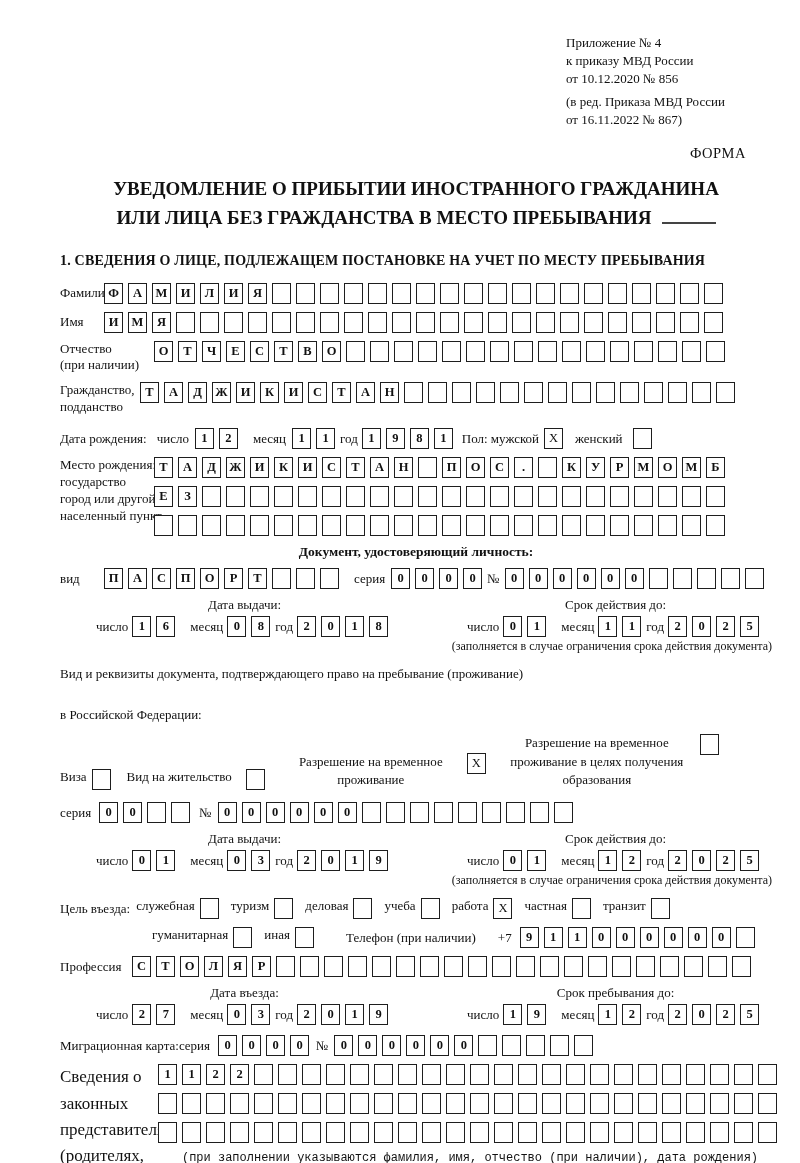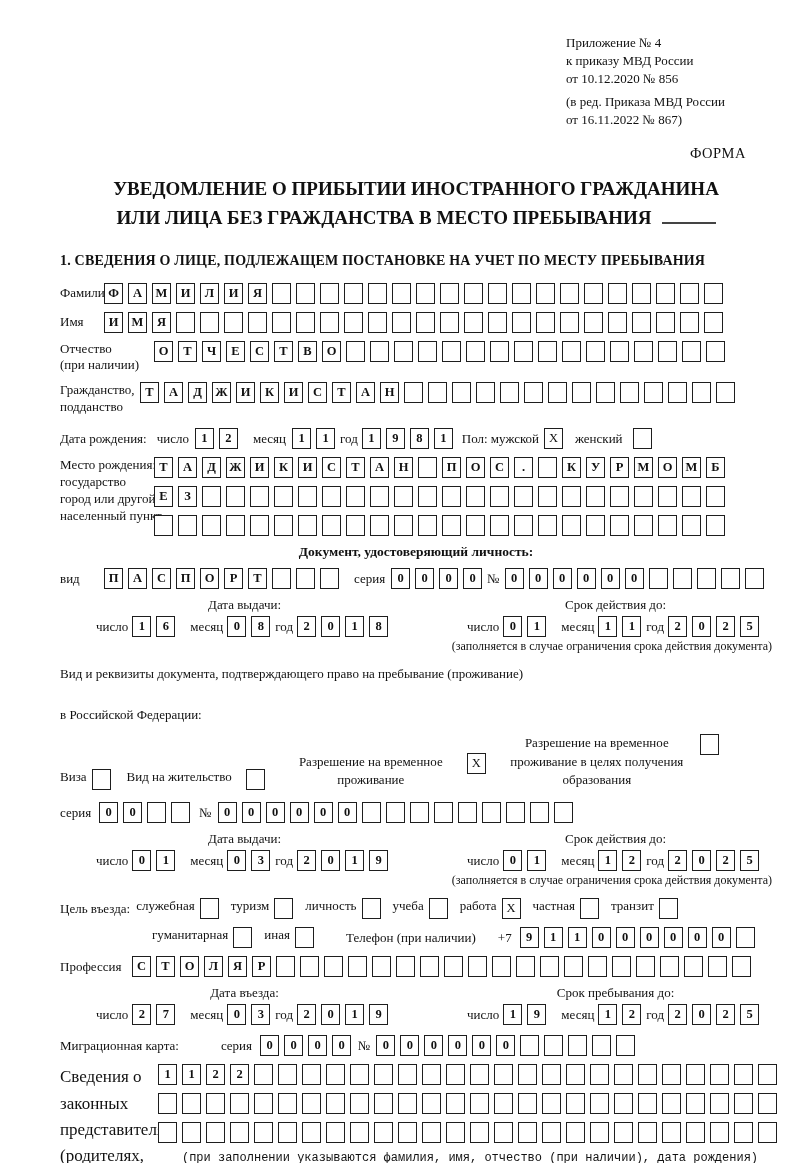--- a/index.html
+++ b/index.html
@@ -229,21 +229,21 @@
     <span class="lbl" style="margin-right:6px">Цель въезда:</span>
     <span class="opt">
         <span class="lbl">служебная</span>
         <span class="cell cb"></span>
       </span>
     <span class="opt">
         <span class="lbl">туризм</span>
         <span class="cell cb"></span>
       </span>
     <span class="opt">
-        <span class="lbl">личность</span>
+        <span class="lbl">деловая</span>
         <span class="cell cb"></span>
       </span>
     <span class="opt">
         <span class="lbl">учеба</span>
         <span class="cell cb"></span>
       </span>
     <span class="opt">
         <span class="lbl">работа</span>
         <span class="cell cb">X</span>
       </span>
@@ -295,21 +295,21 @@
         <span class="boxes"><span class="cell">1</span><span class="cell">9</span></span>
         <span class="lbl gsep">месяц</span>
         <span class="boxes"><span class="cell">1</span><span class="cell">2</span></span>
         <span class="lbl">год</span>
         <span class="boxes"><span class="cell">2</span><span class="cell">0</span><span class="cell">2</span><span class="cell">5</span></span>
       </div>
     </div>
   </div>
 
   <div class="row" style="margin-top:10px">
-    <span class="lbl" style="margin-right:42px">Миграционная карта:</span>
+    <span class="lbl" style="">Миграционная карта:</span>
     <span class="lbl" style="margin-right:8px">серия</span>
     <span class="boxes"><span class="cell">0</span><span class="cell">0</span><span class="cell">0</span><span class="cell">0</span></span>
     <span class="lbl" style="margin:0 6px 0 2px">№</span>
     <span class="boxes"><span class="cell">0</span><span class="cell">0</span><span class="cell">0</span><span class="cell">0</span><span class="cell">0</span><span class="cell">0</span><span class="cell"></span><span class="cell"></span><span class="cell"></span><span class="cell"></span><span class="cell"></span></span>
   </div>
 
   <div class="rep-wrap">
     <div class="rep-lbls">
       <div>Сведения о</div>
       <div>законных</div>

